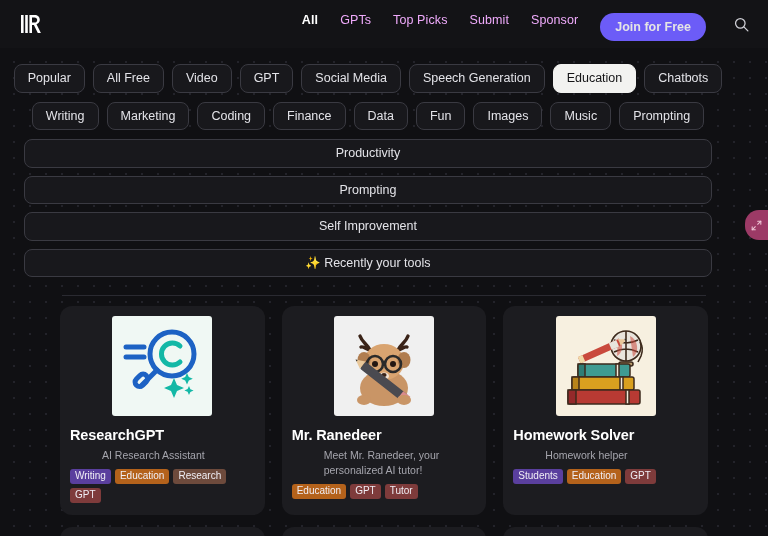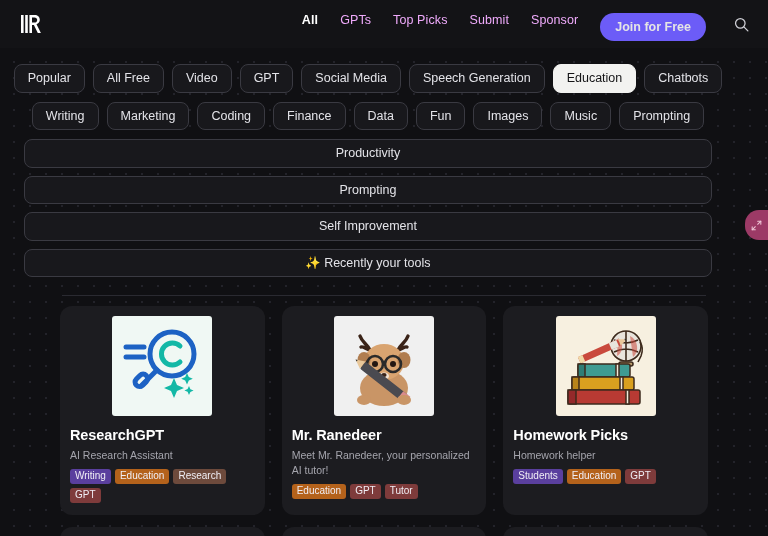--- a/index.html
+++ b/index.html
@@ -155,20 +155,21 @@
     color: #ffffff;
     line-height: 1.22;
     margin-bottom: 3px;
     letter-spacing: -.1px;
   }
   .card-desc {
     font-size: 10.5px;
     color: #a5a5ad;
     line-height: 1.42;
     margin-bottom: 6px;
+    margin-left: 32px;
   }
   .tags {
     display: flex;
     flex-wrap: wrap;
     gap: 4px;
   }
   .tag {
     font-size: 10px;
     color: #f0eef5;
     border-radius: 3px;
@@ -355,21 +356,21 @@
               <rect x="60" y="48" width="3" height="13" fill="#f2eadb"></rect>
               <rect x="16" y="61" width="62" height="13" rx="2" fill="#d9a01f"></rect>
               <rect x="16" y="61" width="7" height="13" fill="#b8831a"></rect>
               <rect x="64" y="61" width="3" height="13" fill="#f2eadb"></rect>
               <rect x="12" y="74" width="72" height="14" rx="2" fill="#b83a33"></rect>
               <rect x="12" y="74" width="8" height="14" fill="#94292a"></rect>
               <rect x="70" y="74" width="3" height="14" fill="#f2eadb"></rect>
             </g>
           </svg>
         </div>
-        <div class="card-title">Homework Picks</div>
+        <div class="card-title">Homework Solver</div>
         <div class="card-desc">Homework helper</div>
         <div class="tags">
           <span class="tag" style="background:#5a3f9e">Students</span>
           <span class="tag" style="background:#b4621b">Education</span>
           <span class="tag" style="background:#7e3b3b">GPT</span>
         </div>
       </div>
 
       <div class="card">
         <div class="card-thumb">

